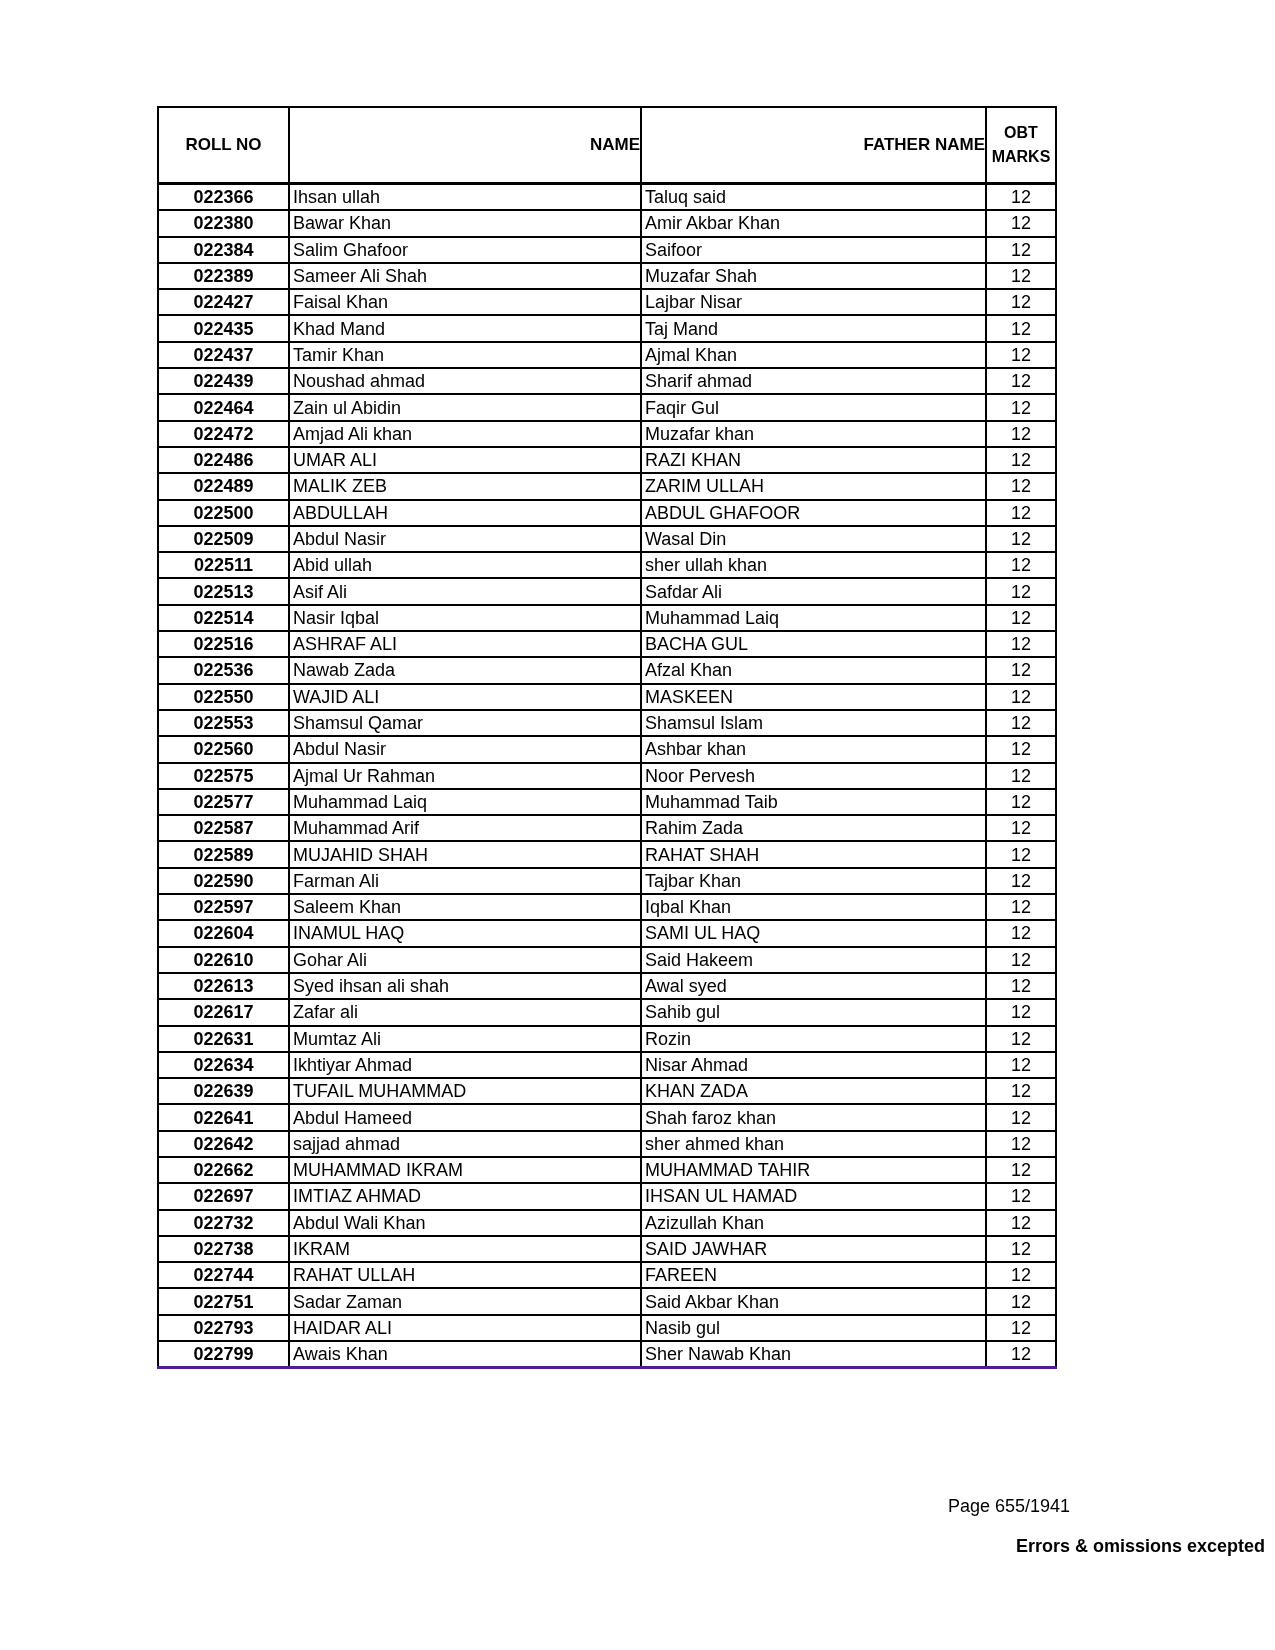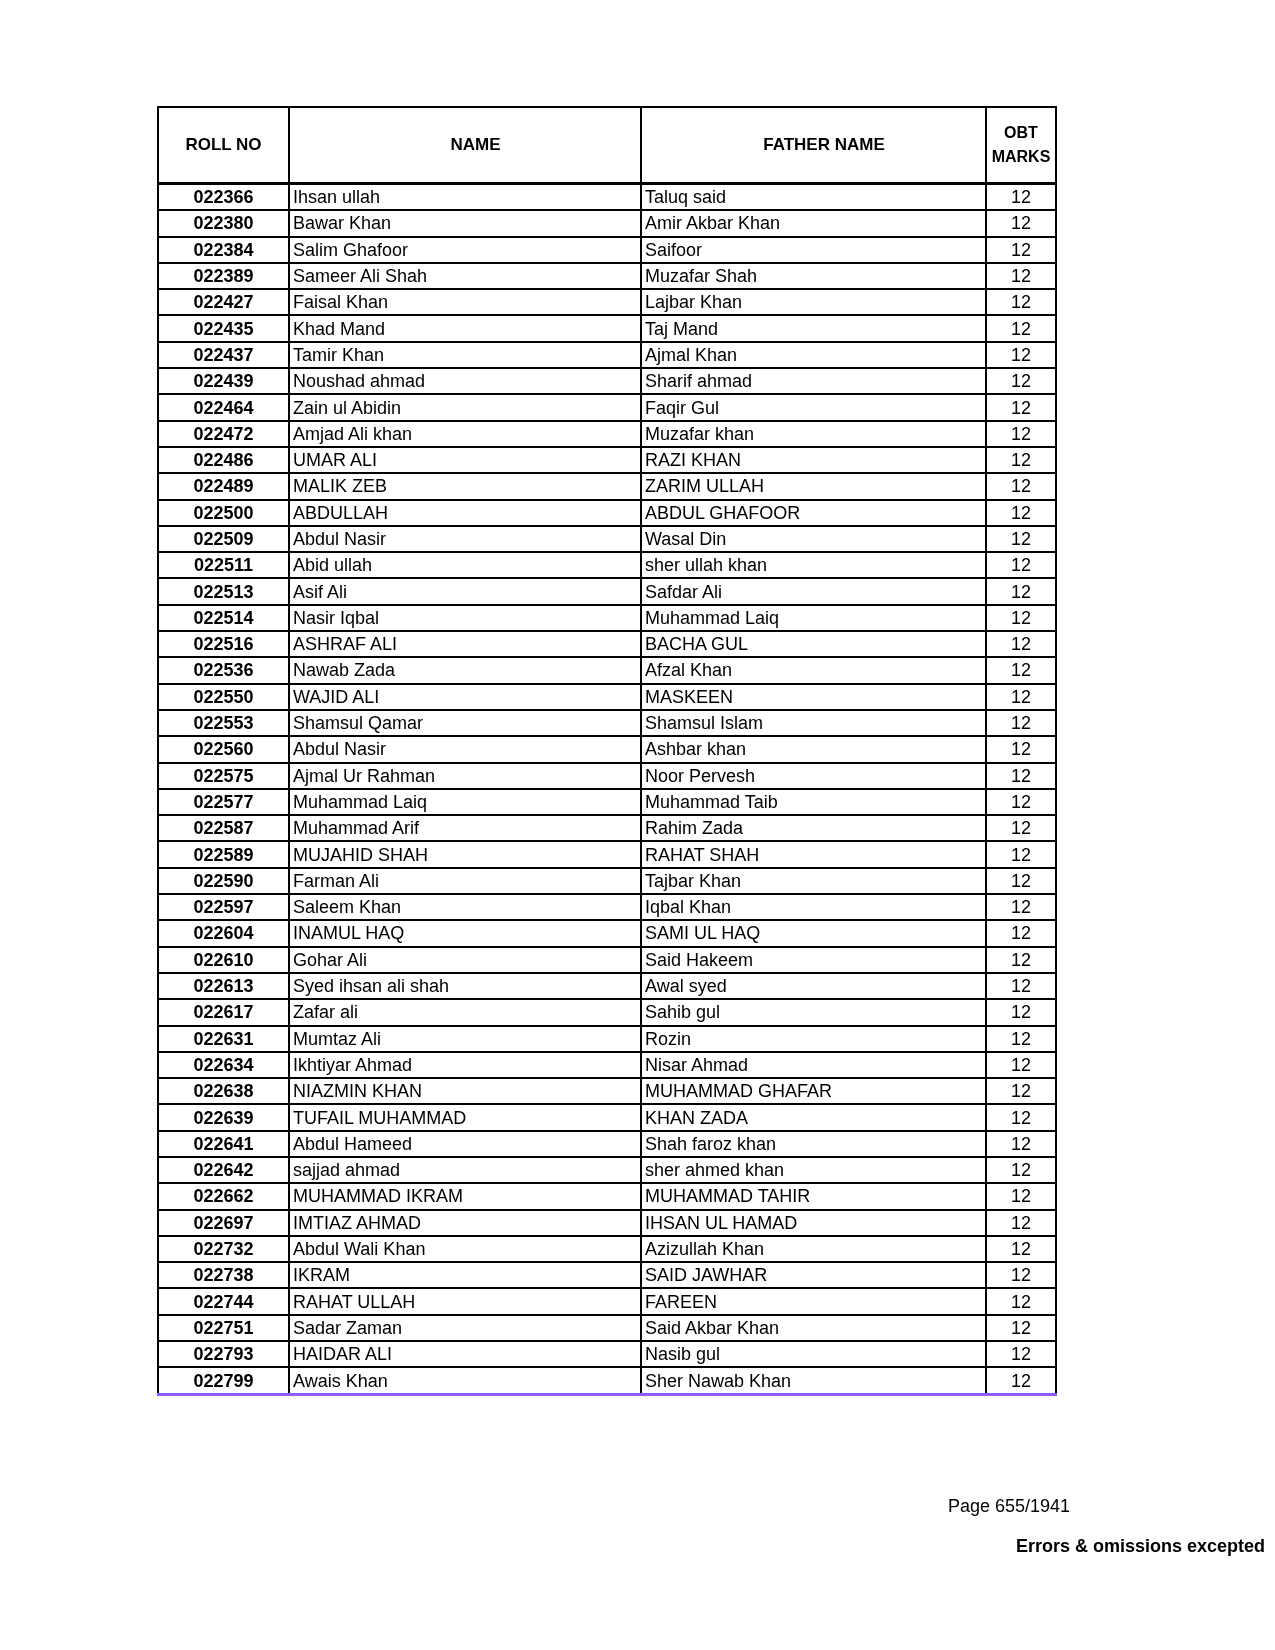--- a/index.html
+++ b/index.html
@@ -16,30 +16,30 @@
     table.results col.c-name { width: 352px; }
     table.results col.c-father { width: 345px; }
     table.results col.c-marks { width: 70px; }
     table.results th {
       height: 74px; border-bottom: 3px solid #000;
       font-size: 17px; font-weight: bold; padding: 0;
       vertical-align: middle;
     }
     table.results th, table.results td { border-left: 2px solid #000; border-right: 2px solid #000; }
     table.results th.h-roll { text-align: center; }
-    table.results th.h-name, table.results th.h-father { text-align: center; padding-left: 21px; }
+    table.results th.h-name, table.results th.h-father { text-align: right; padding-left: 21px; }
     table.results th.h-marks { text-align: center; font-size: 16px; line-height: 24px; }
     table.results td {
       height: 24.3px; padding: 0; font-size: 18px; line-height: 24px;
       border-bottom: 2px solid #000; white-space: nowrap; overflow: hidden;
     }
     table.results td.roll { text-align: center; font-weight: bold; }
     table.results td.name, table.results td.father { padding-left: 3px; }
     table.results td.marks { text-align: center; }
-    table.results tr.last td { border-bottom: 3px solid #8b5cf6; }
+    table.results tr.last td { border-bottom: 3px solid #4c1d95; }
     .footer-note { position: absolute; top: 1536px; left: 0; width: 1265px; text-align: right;
                    font-size: 18px; font-weight: bold; }
     .footer-page { position: absolute; top: 1496px; left: 948px; font-size: 18px; }
   </style>
 </head>
 <body>
 
 <div class="page">
   <table class="results">
     <colgroup>
@@ -80,21 +80,21 @@
         </tr>
         <tr>
           <td class="roll">022389</td>
           <td class="name">Sameer Ali Shah</td>
           <td class="father">Muzafar Shah</td>
           <td class="marks">12</td>
         </tr>
         <tr>
           <td class="roll">022427</td>
           <td class="name">Faisal Khan</td>
-          <td class="father">Lajbar Khan</td>
+          <td class="father">Lajbar Nisar</td>
           <td class="marks">12</td>
         </tr>
         <tr>
           <td class="roll">022435</td>
           <td class="name">Khad Mand</td>
           <td class="father">Taj Mand</td>
           <td class="marks">12</td>
         </tr>
         <tr>
           <td class="roll">022437</td>
@@ -255,26 +255,20 @@
         <tr>
           <td class="roll">022631</td>
           <td class="name">Mumtaz Ali</td>
           <td class="father">Rozin</td>
           <td class="marks">12</td>
         </tr>
         <tr>
           <td class="roll">022634</td>
           <td class="name">Ikhtiyar Ahmad</td>
           <td class="father">Nisar Ahmad</td>
-          <td class="marks">12</td>
-        </tr>
-        <tr>
-          <td class="roll">022638</td>
-          <td class="name">NIAZMIN KHAN</td>
-          <td class="father">MUHAMMAD GHAFAR</td>
           <td class="marks">12</td>
         </tr>
         <tr>
           <td class="roll">022639</td>
           <td class="name">TUFAIL MUHAMMAD</td>
           <td class="father">KHAN ZADA</td>
           <td class="marks">12</td>
         </tr>
         <tr>
           <td class="roll">022641</td>

